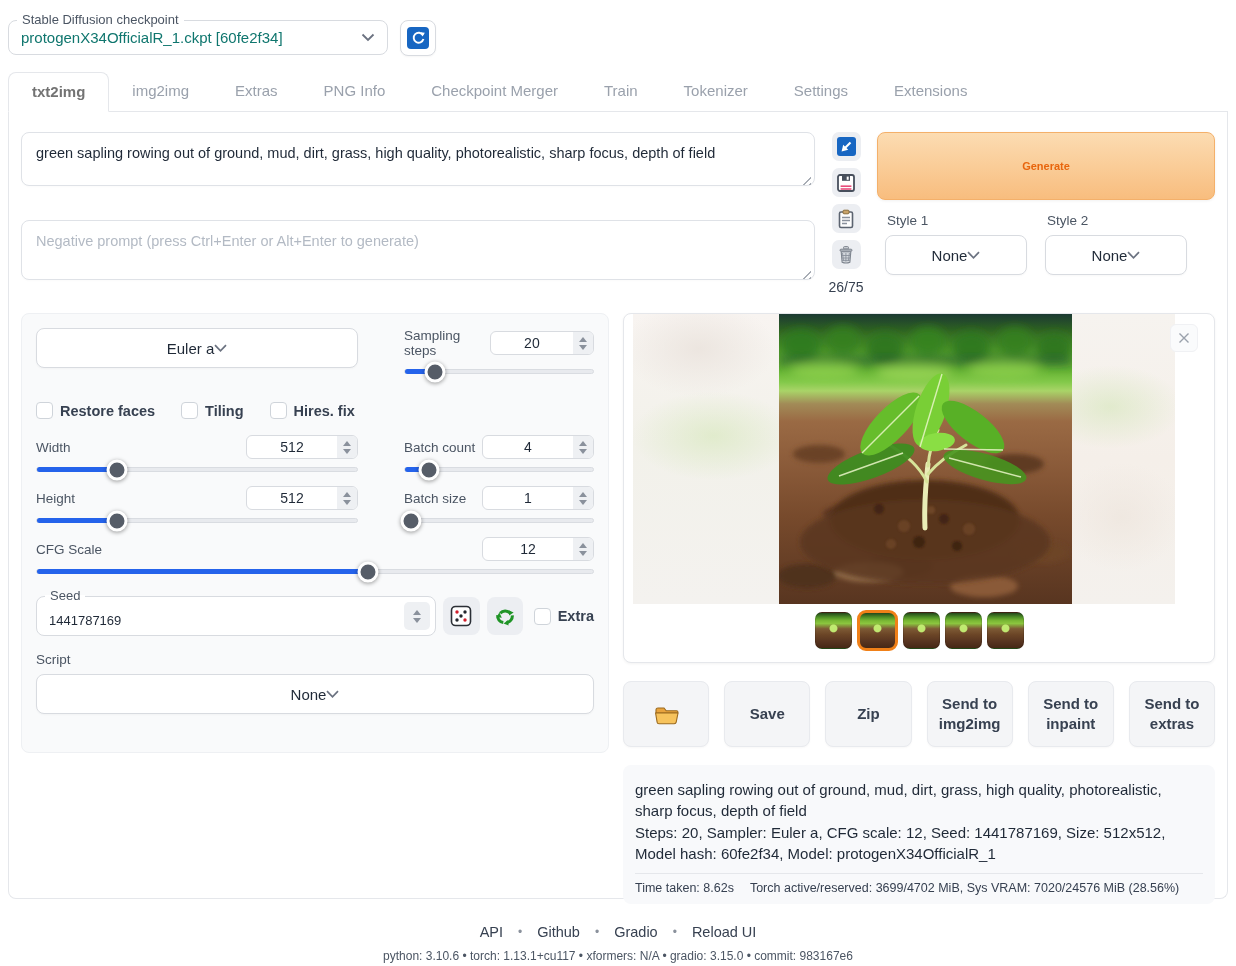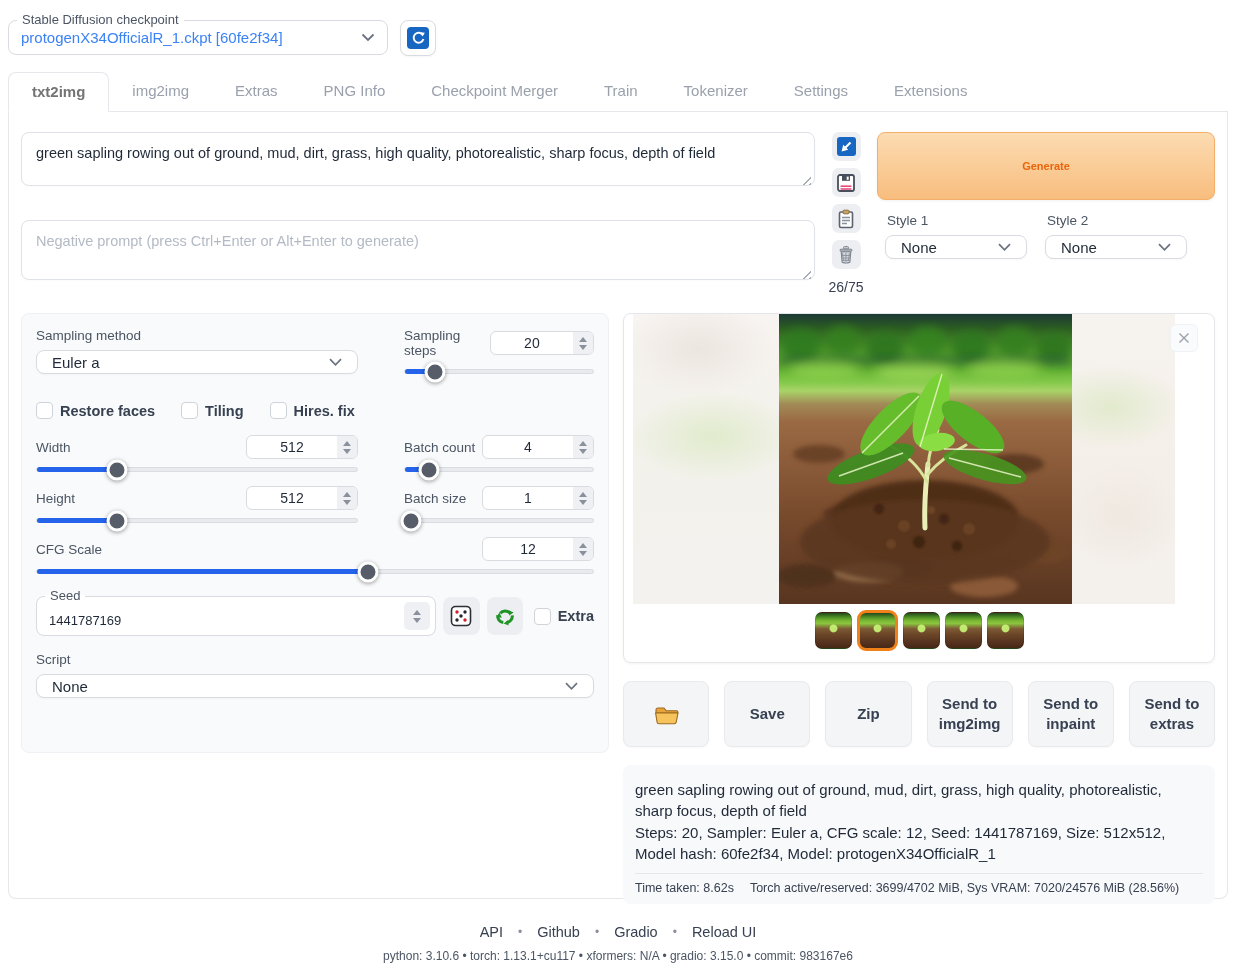--- a/index.html
+++ b/index.html
@@ -2,21 +2,21 @@
 <html><head>
 <meta charset="utf-8">
 <style>
   * { box-sizing: border-box; margin: 0; padding: 0; }
   html,body { width:1236px; height:966px; background:#fff; font-family:"Liberation Sans",sans-serif; color:#1f2937; overflow:hidden; }
 
   
   .ckpt-row { display:flex; gap:12px; padding:20px 0 0 8px; align-items:flex-start; }
   .ckpt-box { position:relative; width:380px; border:1px solid #d8dbe0; border-radius:8px; background:#fff; padding:8px 12px; }
   .ckpt-label { position:absolute; top:-9px; left:8px; background:#fff; padding:0 5px; font-size:13px; color:#4b5563; white-space:nowrap; }
-  .select-row { display:flex; align-items:center; justify-content:space-between; font-size:15px; color:#3b82f6; }
+  .select-row { display:flex; align-items:center; justify-content:space-between; font-size:15px; color:#0f766e; }
   .refresh-btn { width:36px; height:36px; border:1px solid #d8dbe0; border-radius:8px; background:#fff; display:flex; align-items:center; justify-content:center; cursor:pointer; box-shadow:0 1px 2px rgba(0,0,0,.04); }
   .refresh-ic { width:22px; height:22px; border-radius:4px; background:#1766c2; display:flex; align-items:center; justify-content:center; }
 
   
   .tabbar { display:flex; margin:16px 8px 0; border-bottom:1px solid #e5e7eb; }
   .tab { padding:10px 23px 11px; font-size:15px; color:#9aa1ac; cursor:pointer; white-space:nowrap; }
   .tab.active { color:#737373; font-weight:700; background:#fff; border:1px solid #e5e7eb; border-bottom:1px solid #fff; border-radius:8px 8px 0 0; margin-bottom:-1px; }
 
   .tab-content { margin:0 8px; border:1px solid #e5e7eb; border-top:none; border-radius:0 0 8px 8px; background:#fff; height:787px; padding:20px 12px 0; }
 
@@ -32,21 +32,21 @@
 
   .icon-col { width:30px; display:flex; flex-direction:column; gap:7px; align-items:center; }
   .mini-btn { width:29px; height:29px; border-radius:7px; background:#eceef2; border:none; display:flex; align-items:center; justify-content:center; cursor:pointer; }
   .token-count { font-size:14px; color:#374151; margin-top:3px; }
 
   .gen-col { flex:1; display:flex; flex-direction:column; }
   .generate-btn { height:68px; border-radius:8px; border:1px solid #f4b06a; background:linear-gradient(180deg,#fcdcb2 0%,#f9c astronom 0%); background:linear-gradient(180deg,#fcdcb2 0%,#f8bd7e 100%); color:#e8650d; font-weight:700; font-size:11px; font-family:"Liberation Sans",sans-serif; cursor:pointer; box-shadow:0 1px 3px rgba(0,0,0,.06); }
   .styles-row { display:flex; gap:18px; margin-top:9px; padding-left:8px; }
   .style-group { width:142px; }
   .style-label { font-size:13.5px; color:#4b5563; display:block; margin:4px 0 7px 2px; }
-  .dd { height:24px; background:#fff; border:1px solid #d8dbe0; border-radius:8px; display:flex; align-items:center; justify-content:space-between; padding:0 15px; font-size:15px; color:#1f2937; cursor:pointer; box-shadow:0 1px 2px rgba(0,0,0,.03); }
+  .dd { height:40px; background:#fff; border:1px solid #d8dbe0; border-radius:8px; display:flex; align-items:center; justify-content:center; padding:0 8px; font-size:15px; color:#1f2937; cursor:pointer; box-shadow:0 1px 2px rgba(0,0,0,.03); }
 
   
   .main-row { display:flex; gap:14px; margin-top:18px; }
 
   .params-panel { width:588px; height:440px; background:#f9fafb; border:1px solid #eef0f3; border-radius:8px; padding:14px 14px 14px; }
   .p-label { font-size:13.5px; color:#4b5563; }
   .row-2col { display:grid; grid-template-columns:322px 1fr; column-gap:46px; }
   .num-box { display:flex; width:112px; height:24px; background:#fff; border:1px solid #d8dbe0; border-radius:6px; overflow:hidden; align-items:stretch; }
   .num-val { flex:1; display:flex; align-items:center; justify-content:center; font-size:14px; color:#1f2937; }
   .spin { width:20px; background:#eef0f3; display:flex; flex-direction:column; align-items:center; justify-content:center; gap:3px; cursor:pointer; }
@@ -213,21 +213,20 @@
       </div>
     </div>
   </div>
 
   <div class="main-row">
 
     <div class="params-panel">
 
       <div class="row-2col">
         <div>
-          <div class="p-label" style="margin-bottom:7px;">Sampling method</div>
           <div class="dd">
             <span>Euler a</span>
             <svg width="13" height="8" viewBox="0 0 13 8">
                 <path d="M1 1.2 L6.5 6.8 L12 1.2" stroke="#6b7280" stroke-width="1.7" fill="none"></path>
               </svg>
           </div>
         </div>
         <div>
           <div class="lbl-input-row" style="margin-bottom:11px;">
             <span class="p-label">Sampling steps</span>

